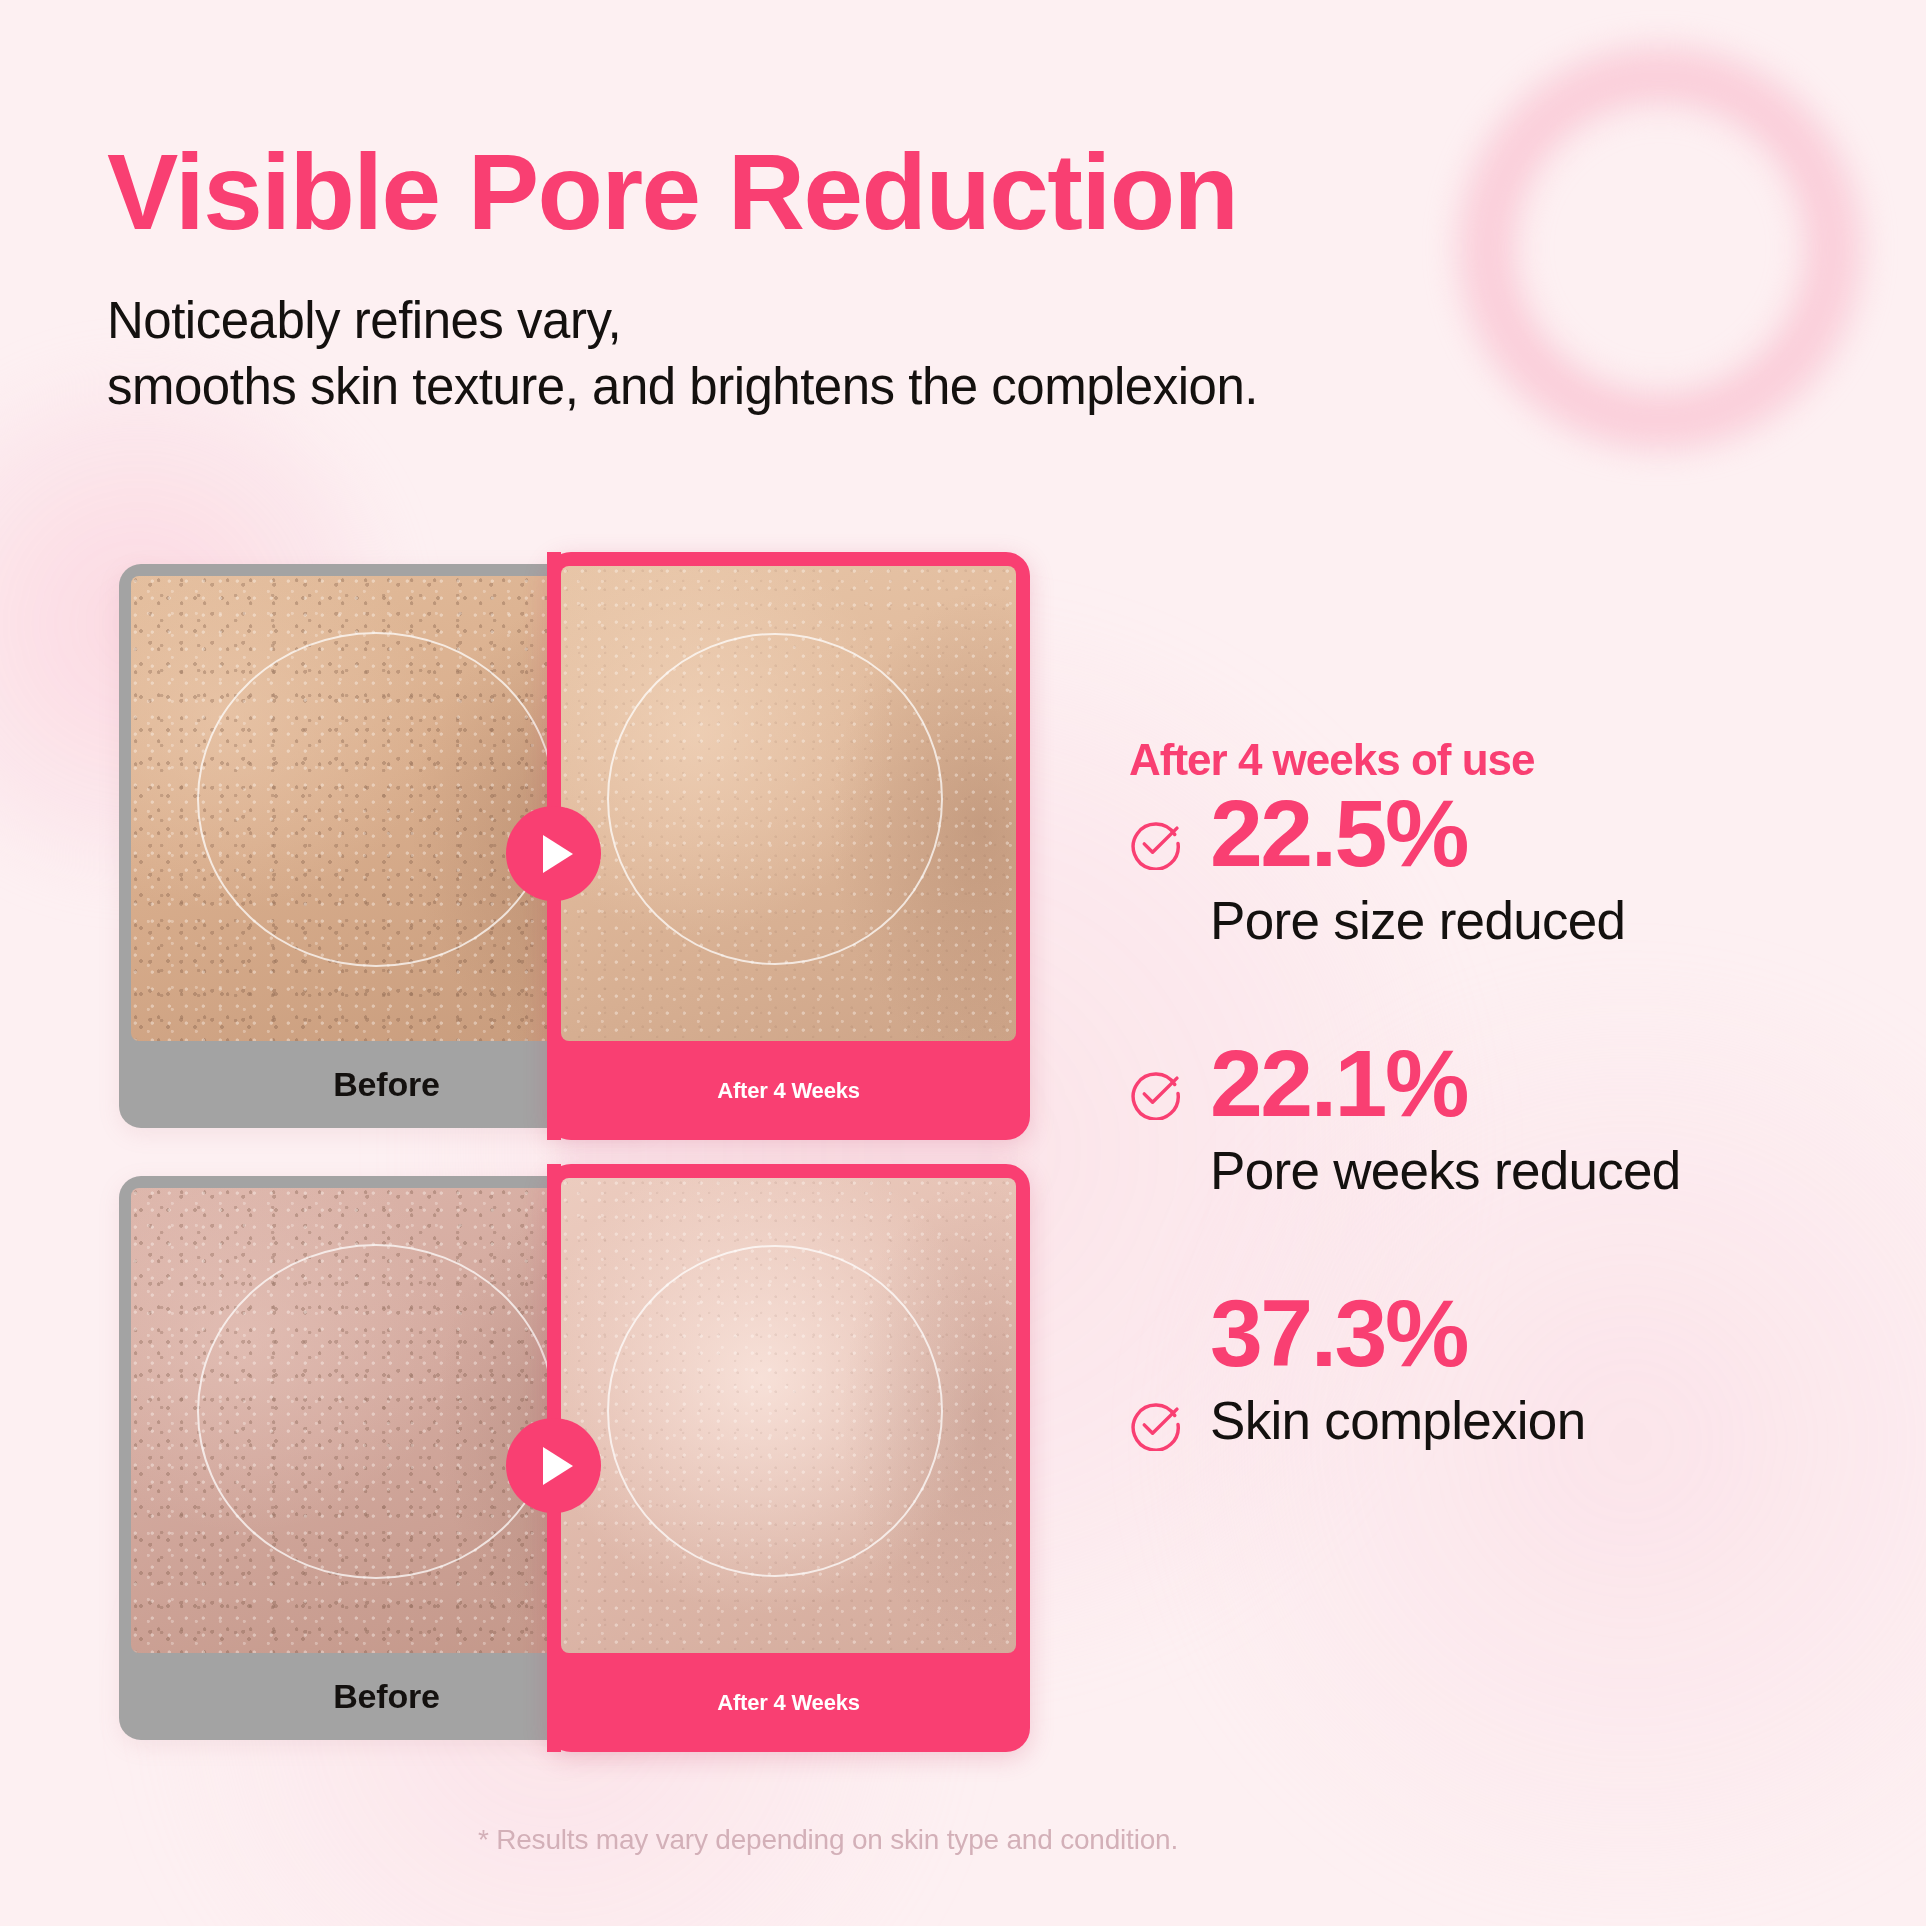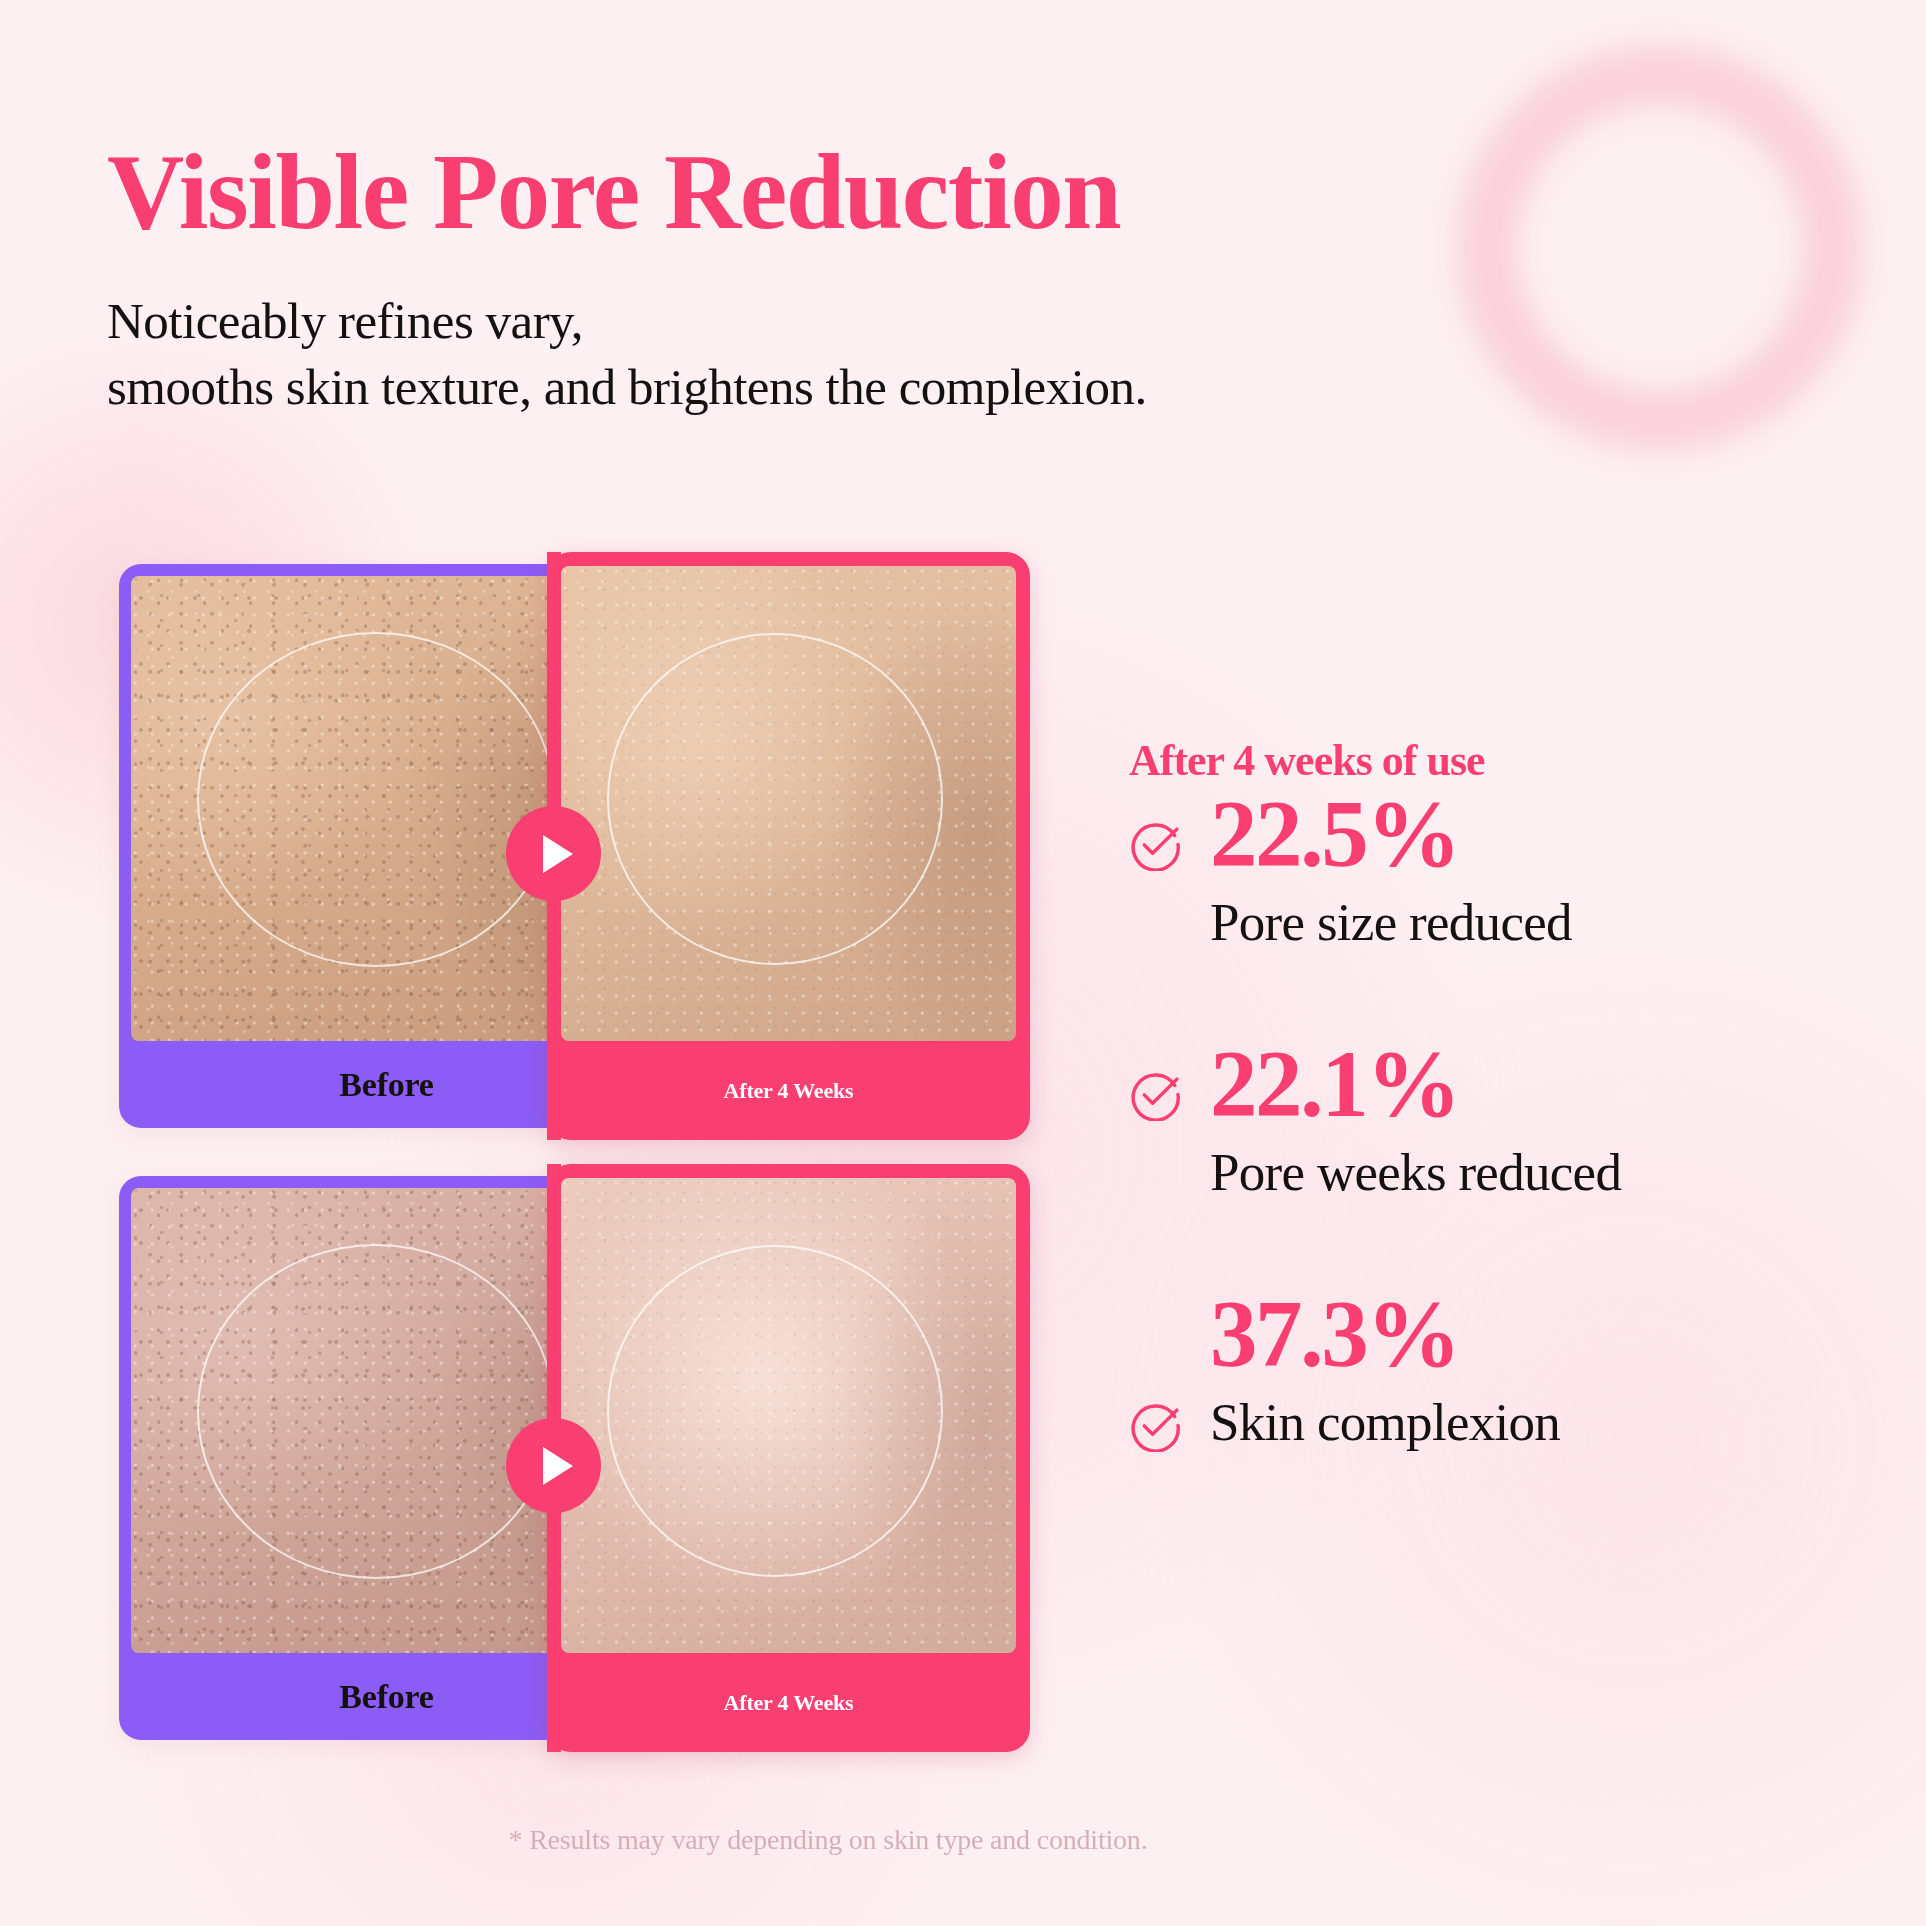--- a/index.html
+++ b/index.html
@@ -75,21 +75,20 @@
     filter: blur(46px);
   }
 
   
   .page {
     position: relative;
     z-index: 2;
     width: 1656px;
     height: 1927px;
     padding: 0;
-    font-family: Liberation Serif, serif;
   }
 
   
   .header { position: absolute; left: 107px; top: 139px; width: 1584px; }
 
   .page-title {
     font-size: 107px;
     font-weight: 800;
     color: #f93f72;
     letter-spacing: -1.5px;
@@ -116,21 +115,21 @@
     height: 564px;
     margin-bottom: 48px;
   }
 
   
   .card-before {
     position: absolute;
     left: 0; top: 0;
     width: 535px;
     height: 564px;
-    background: #8b5cf6;
+    background: #a3a3a3;
     border-radius: 22px;
     box-shadow: 0 6px 22px rgba(190,120,140,0.13);
     overflow: hidden;
     display: flex;
     flex-direction: column;
   }
   .card-before .photo {
     margin: 12px 12px 0 12px;
     height: 465px;
     border-radius: 8px;

